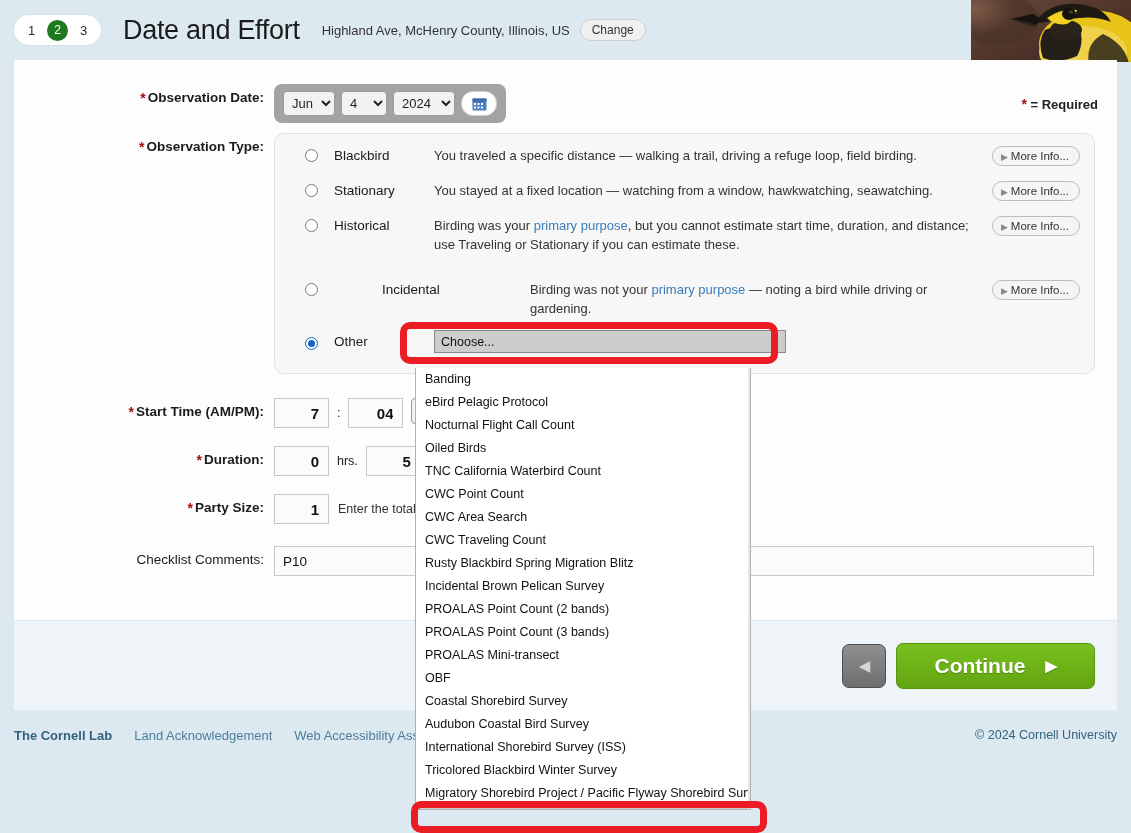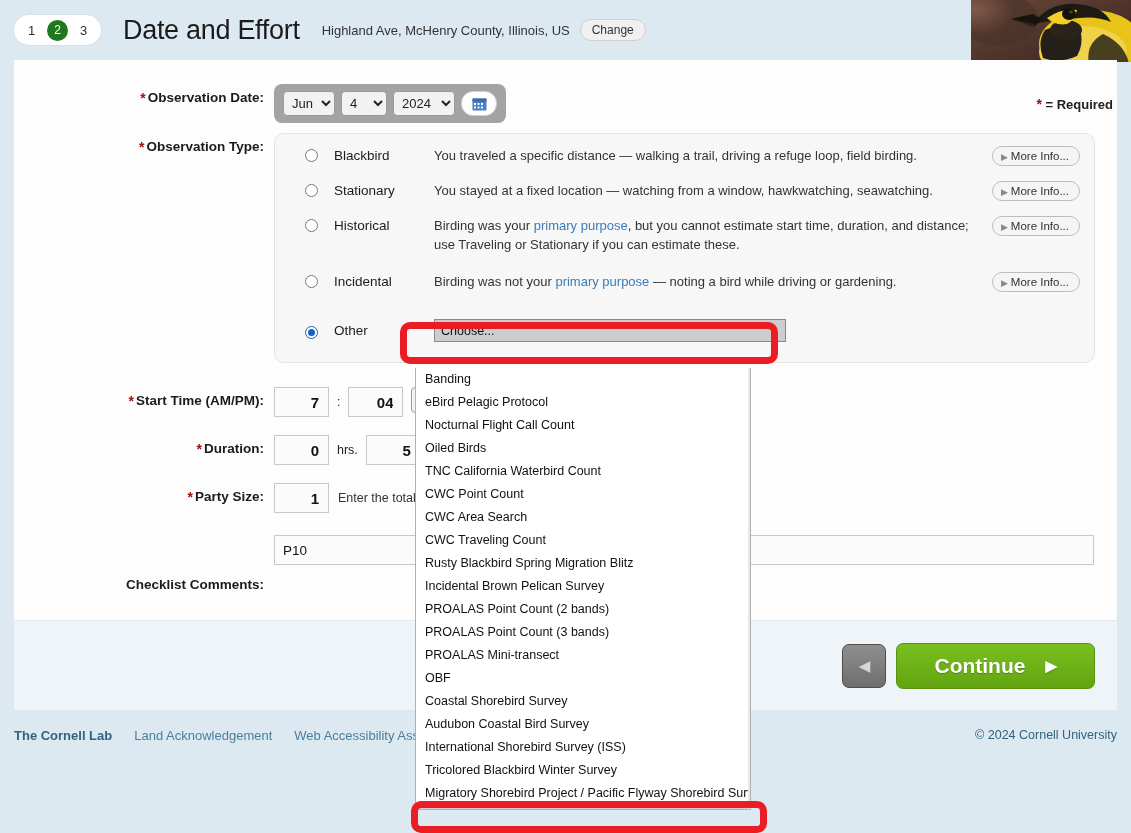--- a/index.html
+++ b/index.html
@@ -106,21 +106,21 @@
   }
   .card-body {
     padding: 24px 22px 0 22px;
     position: relative;
     height: 560px;
     box-sizing: border-box;
   }
   .required-note {
     position: absolute;
     top: 36px;
-    right: 4px;
+    right: 19px;
     font-size: 13px;
     font-weight: bold;
     color: #222;
   }
   .required-note .star { color: #a01010; font-size: 14px; }
 
   
   .form-row {
     display: flex;
     align-items: flex-start;
@@ -544,21 +544,21 @@
           <button class="more-info"><span class="tri">▶</span><span>More Info...</span></button>
         </div>
 
         <div class="obs-opt" style="min-height:50px;">
           <span class="radio"></span>
           <span class="opt-name">Historical</span>
           <span class="opt-desc"><span>Birding was your </span><a>primary purpose</a><span>, but you cannot estimate start time, duration, and distance; use Traveling or Stationary if you can estimate these.</span></span>
           <button class="more-info"><span class="tri">▶</span><span>More Info...</span></button>
         </div>
 
-        <div class="obs-opt" style="margin-top:6px;">
+        <div class="obs-opt" style="margin-top:14px;gap:48px;">
           <span class="radio"></span>
           <span class="opt-name">Incidental</span>
           <span class="opt-desc"><span>Birding was not your </span><a>primary purpose</a><span> — noting a bird while driving or gardening.</span></span>
           <button class="more-info"><span class="tri">▶</span><span>More Info...</span></button>
         </div>
 
         <div class="obs-opt" style="margin-top:6px;align-items:center;">
           <span class="radio checked"></span>
           <span class="opt-name">Other</span>
           <span class="choose-wrap">
@@ -596,21 +596,21 @@
 
     <div class="form-row" style="margin-top:18px;">
       <div class="form-label">
         <span class="star">*</span><span>Party Size:</span>
       </div>
       <input class="num-input w-party" value="1" style="">
       <span class="hint-text">Enter the total n</span>
     </div>
 
     <div class="form-row" style="margin-top:22px;">
-      <div class="form-label" style="font-weight:bold;margin-top:36px;">
+      <div class="form-label" style="font-weight:normal;">
         <span>Checklist Comments:</span>
       </div>
       <input class="comments-input" value="P10" style="">
     </div>
 
   </div>
 
   <div class="card-footer">
     <button class="back-btn">◀</button>
     <button class="continue-btn">

